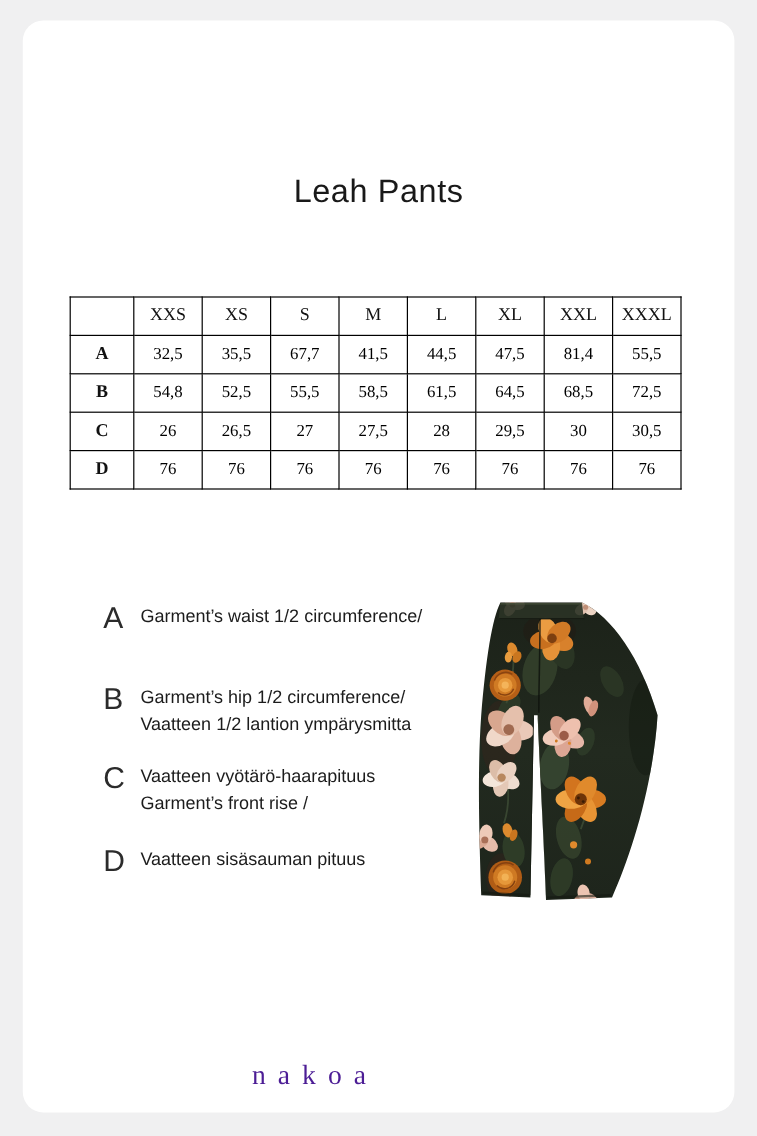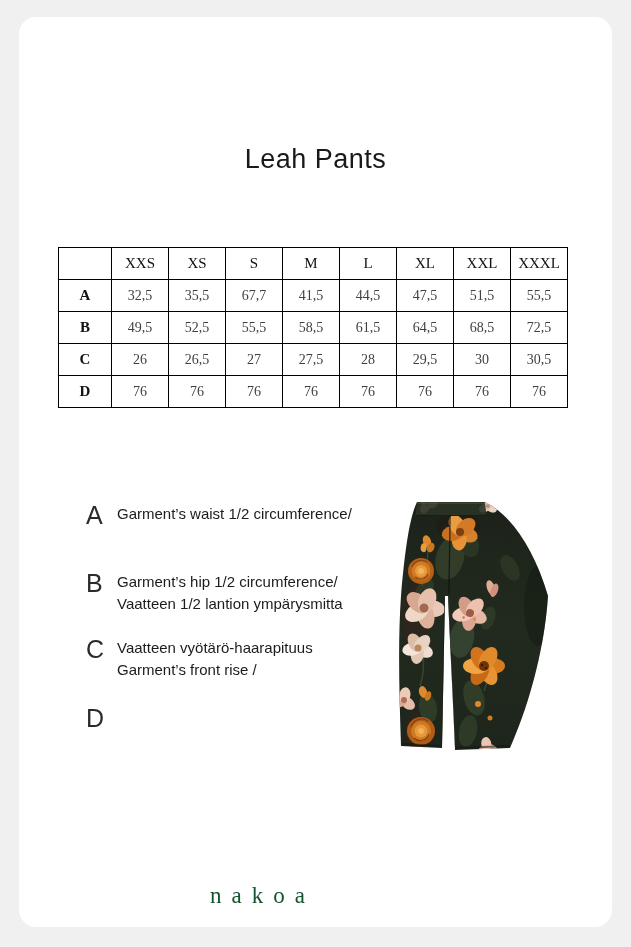--- a/index.html
+++ b/index.html
@@ -31,41 +31,41 @@
   .size-table th,.size-table td{
     border:1.5px solid #000;
     height:31px;
     text-align:center;vertical-align:middle;
     padding:0;
   }
   .size-table .col-label{width:52px;}
   .size-table .col-size{width:56px;}
   .size-table thead th{font-size:15px;font-weight:400;color:#111;}
   .size-table tbody th{font-size:15px;font-weight:700;color:#111;}
-  .size-table tbody td{font-size:14px;font-weight:400;color:#404040;}
+  .size-table tbody td{font-size:14px;font-weight:400;color:#000000;}
   
   .legend-item{
     position:absolute;left:67px;
     display:flex;align-items:flex-start;
   }
   .legend-key{
     width:26px;margin-right:5px;flex:none;
     font-size:25px;line-height:25px;font-weight:400;color:#2b2b2b;
   }
   .legend-lines{font-size:15px;line-height:22px;color:#1c1c1c;}
   .li-a{top:486px;} .li-b{top:554px;} .li-c{top:620px;} .li-d{top:689px;}
   
   .product-photo{position:absolute;left:379px;top:479px;width:168px;height:262px;}
   
   .brand{
     position:absolute;top:866px;left:0;width:477px;
     text-align:center;
     font-family:"Liberation Serif",serif;
     font-size:23px;letter-spacing:10px;text-indent:10px;
-    color:#14532d;
+    color:#4c1d95;
   }
 </style>
 </head>
 <body>
 
 <div class="page">
   <div class="panel">
 
     <h1 class="title">Leah Pants</h1>
 
@@ -85,26 +85,26 @@
       </thead>
       <tbody>
         <tr>
           <th>A</th>
           <td>32,5</td>
           <td>35,5</td>
           <td>67,7</td>
           <td>41,5</td>
           <td>44,5</td>
           <td>47,5</td>
-          <td>51,5</td>
+          <td>81,4</td>
           <td>55,5</td>
         </tr>
         <tr>
           <th>B</th>
-          <td>49,5</td>
+          <td>54,8</td>
           <td>52,5</td>
           <td>55,5</td>
           <td>58,5</td>
           <td>61,5</td>
           <td>64,5</td>
           <td>68,5</td>
           <td>72,5</td>
         </tr>
         <tr>
           <th>C</th>
@@ -147,20 +147,21 @@
     <div class="legend-item li-c">
       <div class="legend-key">C</div>
       <div class="legend-lines">
         <div>Vaatteen vyötärö-haarapituus</div>
         <div>Garment’s front rise /</div>
       </div>
     </div>
     <div class="legend-item li-d">
       <div class="legend-key">D</div>
       <div class="legend-lines">
+        <div>Vaatteen sisäsauman pituus</div>
       </div>
     </div>
 
     <svg class="product-photo" viewBox="0 0 168 262" xmlns="http://www.w3.org/2000/svg" aria-hidden="true">
       <defs>
         <clipPath id="pantsClip">
           <path d="M19,6 L87,6 C112,18 136,52 150,100 C146,160 128,216 112,252 L57,254 C55,200 52,150 50,100 L47,100 C46,150 45,202 44,252 L3,250 C1,192 0,142 3,100 C7,52 12,20 19,6 Z"></path>
         </clipPath>
         <linearGradient id="fabric" x1="0" y1="0" x2="0" y2="1">
           <stop offset="0" stop-color="#1c2219"></stop>

